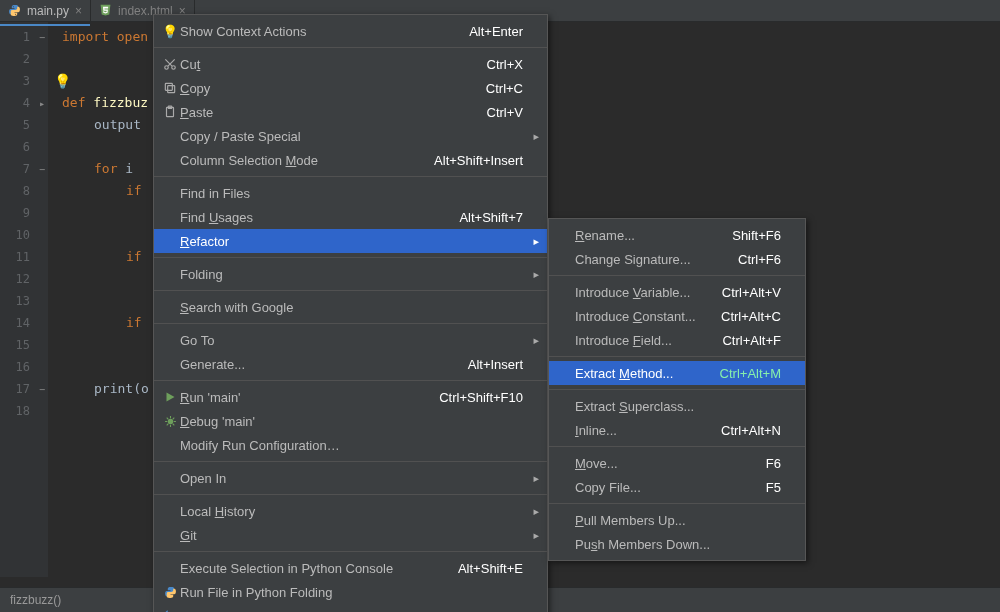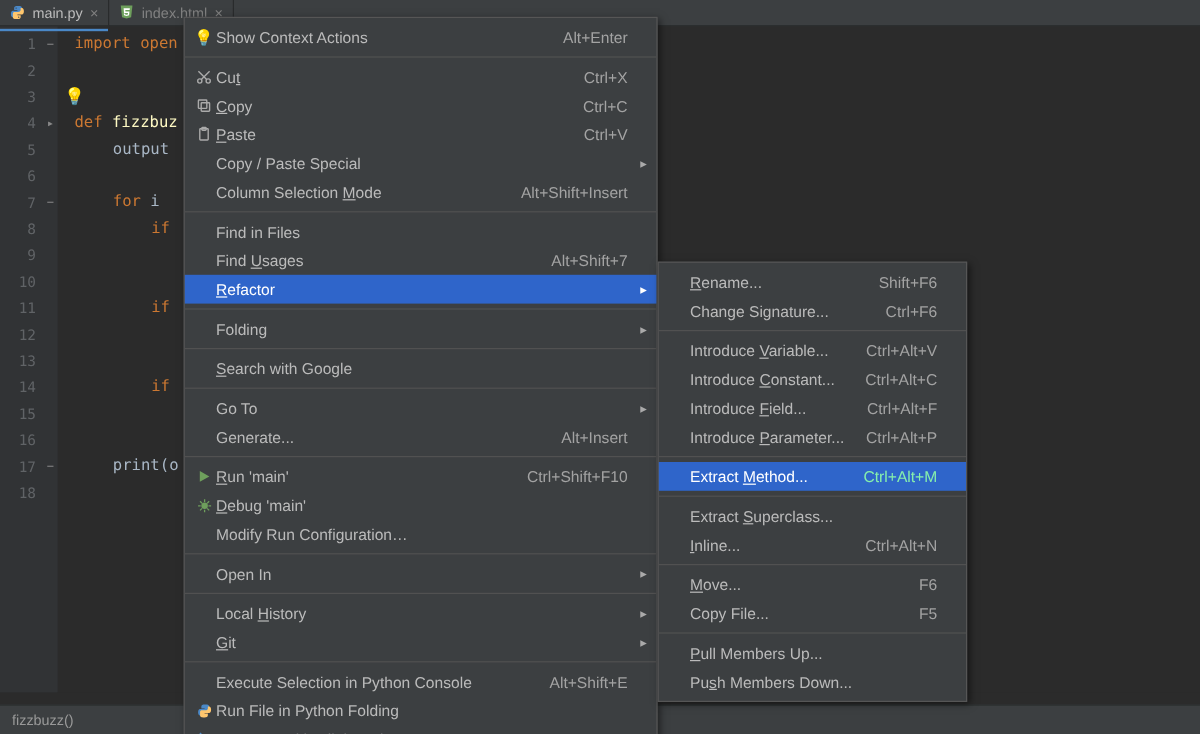--- a/index.html
+++ b/index.html
@@ -131,21 +131,21 @@
   }
   .menu-item .icon-slot {
     width: 20px;
     display: inline-flex;
     justify-content: center;
     align-items: center;
     font-size: 13px;
   }
   .menu-item .label { flex: 0 0 auto; }
   .menu-item .spacer { flex: 1; }
-  .menu-item .shortcut { color: #a3a3a3; font-size: 13px; }
+  .menu-item .shortcut { color: #ffffff; font-size: 13px; }
   .menu-item.highlight { background: #2f65ca; color: #ffffff; }
   .menu-item.highlight .shortcut { color: #86efac; }
   .menu-item .arrow {
     position: absolute;
     right: 8px;
     font-size: 11px;
     color: #aaa;
   }
   .menu-item.highlight .arrow { color: #fff; }
   .menu-sep {
@@ -436,26 +436,20 @@
         <span class="label">Introduce <span class="u">C</span>onstant...</span>
         <span class="spacer"></span>
         <span class="shortcut">Ctrl+Alt+C</span>
       </div>
       <div class="menu-item">
         <span class="icon-slot"></span>
         <span class="label">Introduce <span class="u">F</span>ield...</span>
         <span class="spacer"></span>
         <span class="shortcut">Ctrl+Alt+F</span>
       </div>
-      <div class="menu-item">
-        <span class="icon-slot"></span>
-        <span class="label">Introduce <span class="u">P</span>arameter...</span>
-        <span class="spacer"></span>
-        <span class="shortcut">Ctrl+Alt+P</span>
-      </div>
       <div class="menu-sep"></div>
       <div class="menu-item highlight">
         <span class="icon-slot"></span>
         <span class="label">Extract <span class="u">M</span>ethod...</span>
         <span class="spacer"></span>
         <span class="shortcut">Ctrl+Alt+M</span>
       </div>
       <div class="menu-sep"></div>
       <div class="menu-item">
         <span class="icon-slot"></span>

